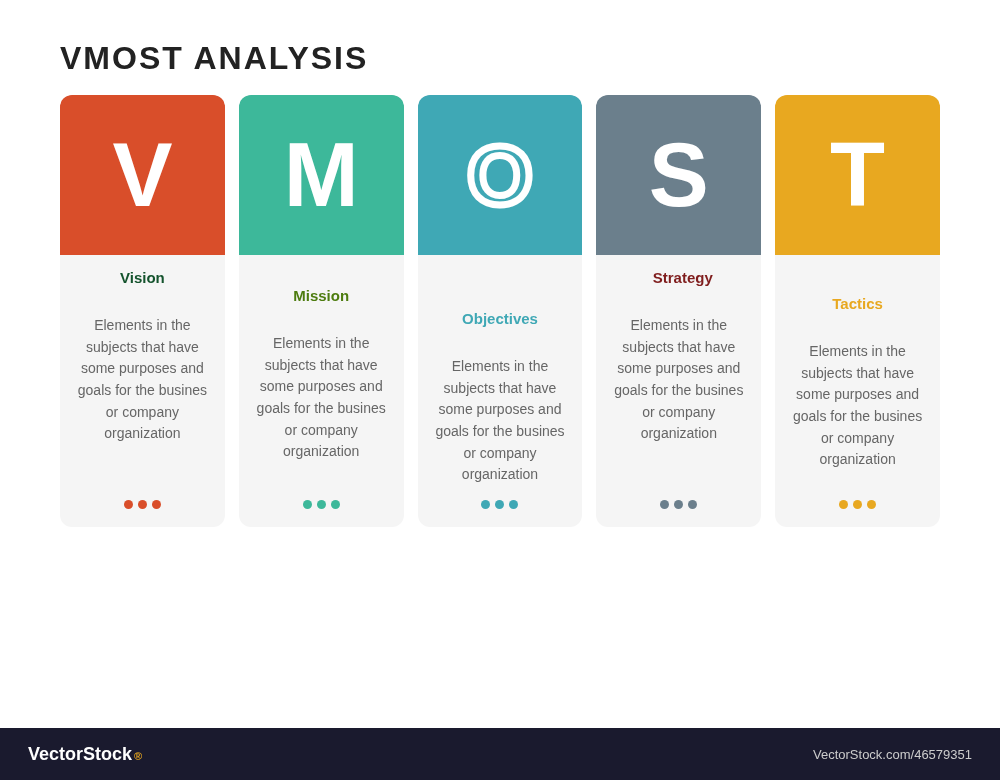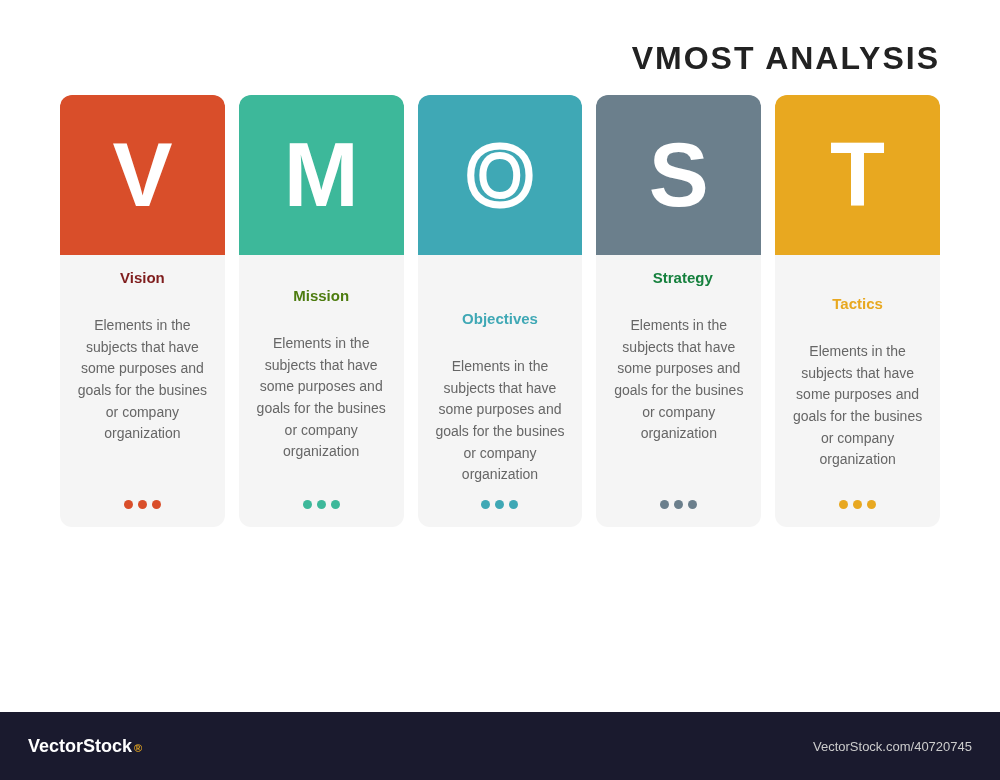--- a/index.html
+++ b/index.html
@@ -10,21 +10,21 @@
       background: #ffffff;
       display: flex;
       flex-direction: column;
       overflow: hidden;
     }
 
     .main-content {
       flex: 1;
       display: flex;
       flex-direction: column;
-      align-items: flex-end;
+      align-items: flex-start;
       padding: 40px 60px 20px;
     }
 
     .title {
       font-size: 32px;
       font-weight: 800;
       color: #222222;
       letter-spacing: 2px;
       margin-bottom: 18px;
       text-align: center;
@@ -111,29 +111,29 @@
       border-radius: 50%;
     }
 
     
     .v-top { background-color: #d94e2a; }
     .m-top { background-color: #3db89a; }
     .o-top { background-color: #3fa8b5; }
     .s-top { background-color: #6b7f8c; }
     .t-top { background-color: #e8a820; }
 
-    .v-title { color: #7f1d1d; }
+    .v-title { color: #14532d; }
     .m-title { color: #4d7c0f; margin-top: 18px; }
     .o-title { color: #3fa8b5; margin-top: 41px; }
-    .s-title { color: #15803d; margin-left: 8px; }
+    .s-title { color: #7f1d1d; margin-left: 8px; }
     .t-title { color: #e8a820; margin-top: 26px; }
 
     .footer {
       background: #1a1a2e;
-      height: 68px;
+      height: 52px;
       display: flex;
       align-items: center;
       justify-content: space-between;
       padding: 0 28px;
       flex-shrink: 0;
     }
 
     .footer-left {
       display: flex;
       align-items: baseline;
@@ -246,14 +246,14 @@
         </div>
       </div>
     </div>
 </div>
 
 <footer class="footer">
   <div class="footer-left">
     <span class="footer-brand">VectorStock</span>
     <span class="footer-reg">®</span>
   </div>
-  <span class="footer-url">VectorStock.com/40720745</span>
+  <span class="footer-url">VectorStock.com/46579351</span>
 </footer>
 
 </body></html>

